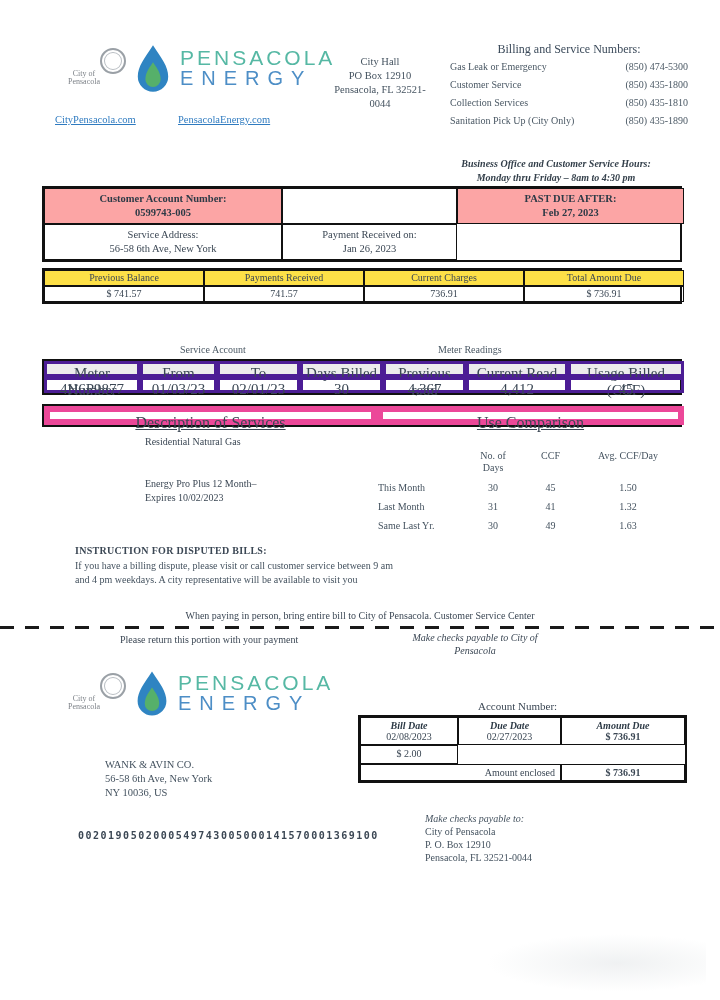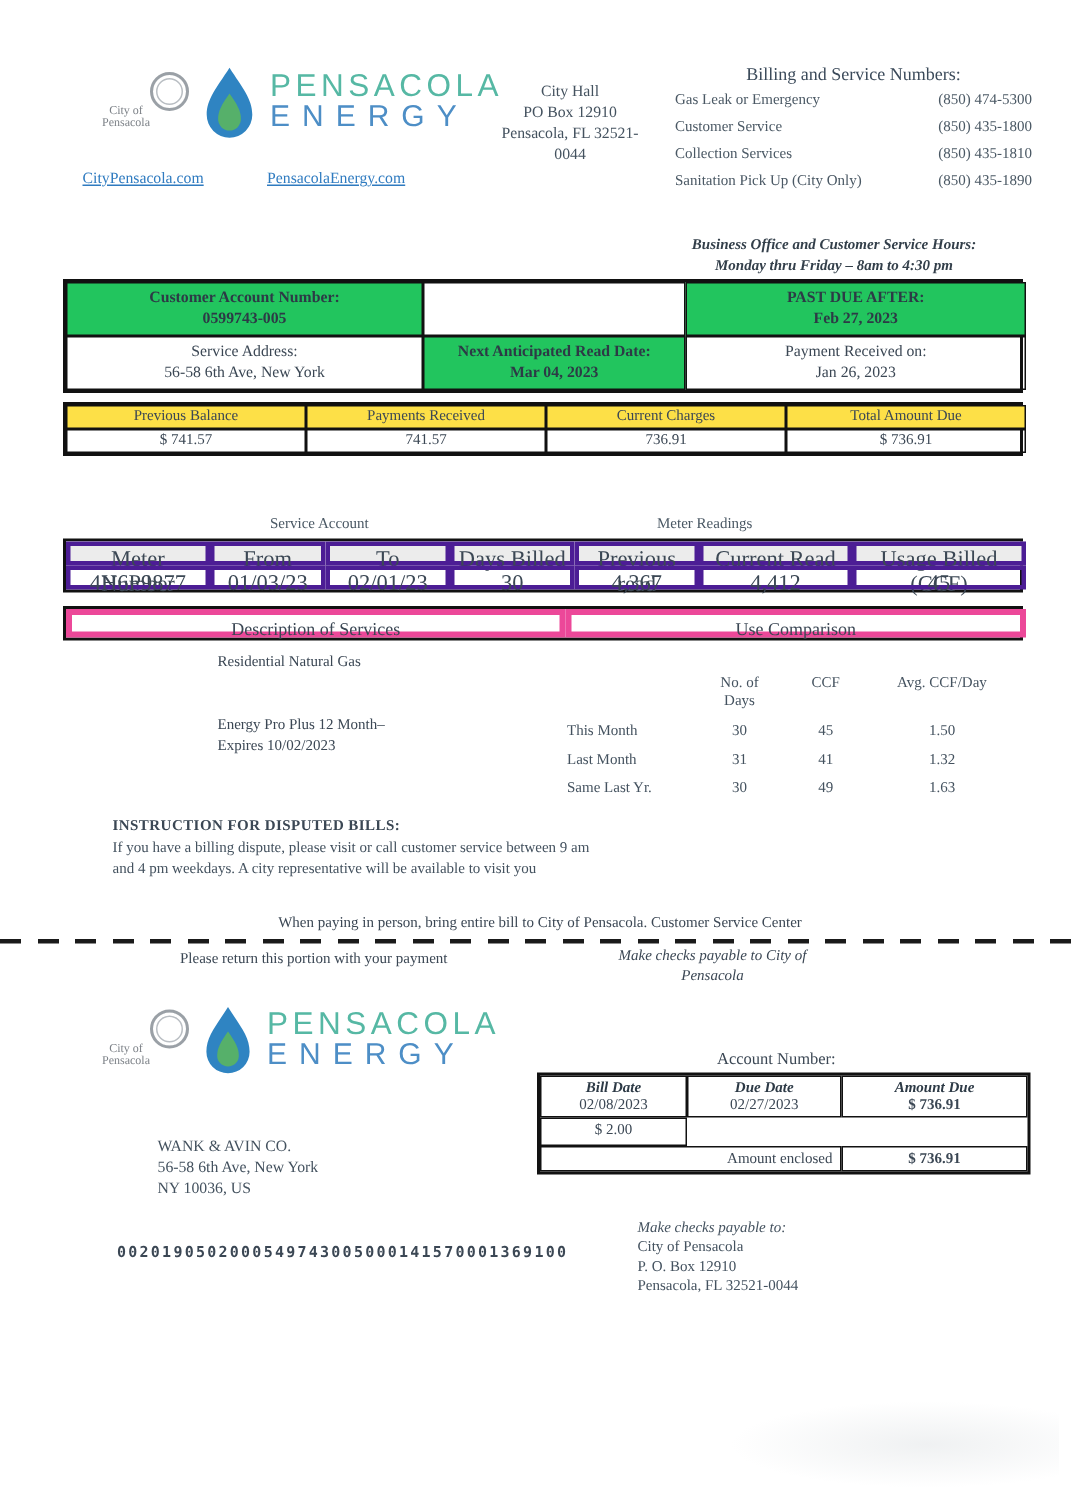--- a/index.html
+++ b/index.html
@@ -31,34 +31,34 @@
   .bsn { width:238px; }
   .bsn-title { text-align:center; font-size:12px; color:#3b4a5a; margin-bottom:4px; }
   .bsn-row { display:flex; justify-content:space-between; font-size:10px; color:#4a5864; margin-bottom:6px; }
   .bsn-label { width:130px; line-height:12px; }
   .bsn-phone { text-align:right; }
   .hours { text-align:center; font-size:10px; font-style:italic; font-weight:bold; color:#333f4a; line-height:14px; }
 
   
   .acct-table { display:grid; grid-template-columns:238px 175px 227px; border:2px solid #111; }
   .acct-cell { border:1px solid #111; min-height:35px; text-align:center; font-size:10.5px; line-height:14px; padding:3px 4px; }
-  .acct-cell.gray { background:#22c55e; }
+  .acct-cell.gray { background:#fca5a5; }
   .acct-cell.bold { font-weight:bold; color:#2d3a46; }
 
   .bal-table { display:grid; grid-template-columns:160px 160px 160px 160px; border:2px solid #111; }
   .bal-cell { border:1px solid #111; text-align:center; font-size:10px; padding:1px 2px; height:16px; }
   .bal-cell.hdr { background:#fde047; color:#3b4754; }
 
   .meter-group { font-size:10px; color:#4a5864; }
   .meter-table { display:grid; grid-template-columns:96px 77px 83px 83px 83px 102px 116px; border:2px solid #111; }
   .meter-cell { border:3px solid #4c1d95; text-align:center; font-size:15px; padding:1px 2px; height:16px; }
   .meter-cell.hdr { background:#ececec; }
 
   .svc-bar { display:grid; grid-template-columns:333px 307px; border:2px solid #111; }
-  .svc-cell { border:4px solid #ec4899; text-align:center; font-size:12px; padding:2px; height:19px; }
+  .svc-cell { border:6px solid #ec4899; text-align:center; font-size:16px; padding:2px; height:19px;text-decoration:underline; }
 
   .uc-grid { display:grid; grid-template-columns:85px 60px 55px 100px; font-size:10px; color:#44525f; row-gap:8px; }
   .uc-head { text-align:center; line-height:12px; }
   .uc-num { text-align:center; }
 
   .disputed-title { font-size:10px; font-weight:bold; color:#3b4754; letter-spacing:0.3px; }
   .disputed-body { font-size:10px; line-height:14px; color:#44525f; width:318px; margin-top:3px; }
 
   .dashes { height:3px; background:repeating-linear-gradient(90deg,#1a1a1a 0 14px, transparent 14px 25px); }
 
@@ -138,24 +138,20 @@
       <div>0599743-005</div>
     </div>
     <div class="acct-cell"></div>
     <div class="acct-cell gray bold">
       <div>PAST DUE AFTER:</div>
       <div>Feb 27, 2023</div>
     </div>
     <div class="acct-cell">
       <div>Service Address:</div>
       <div>56-58 6th Ave, New York</div>
-    </div>
-    <div class="acct-cell gray bold">
-      <div>Next Anticipated Read Date:</div>
-      <div>Mar 04, 2023</div>
     </div>
     <div class="acct-cell">
       <div>Payment Received on:</div>
       <div>Jan 26, 2023</div>
     </div>
   </div>
 
   <div class="abs bal-table" style="left:42px; top:268px; width:640px;">
     <div class="bal-cell hdr">Previous Balance</div>
     <div class="bal-cell hdr">Payments Received</div>

